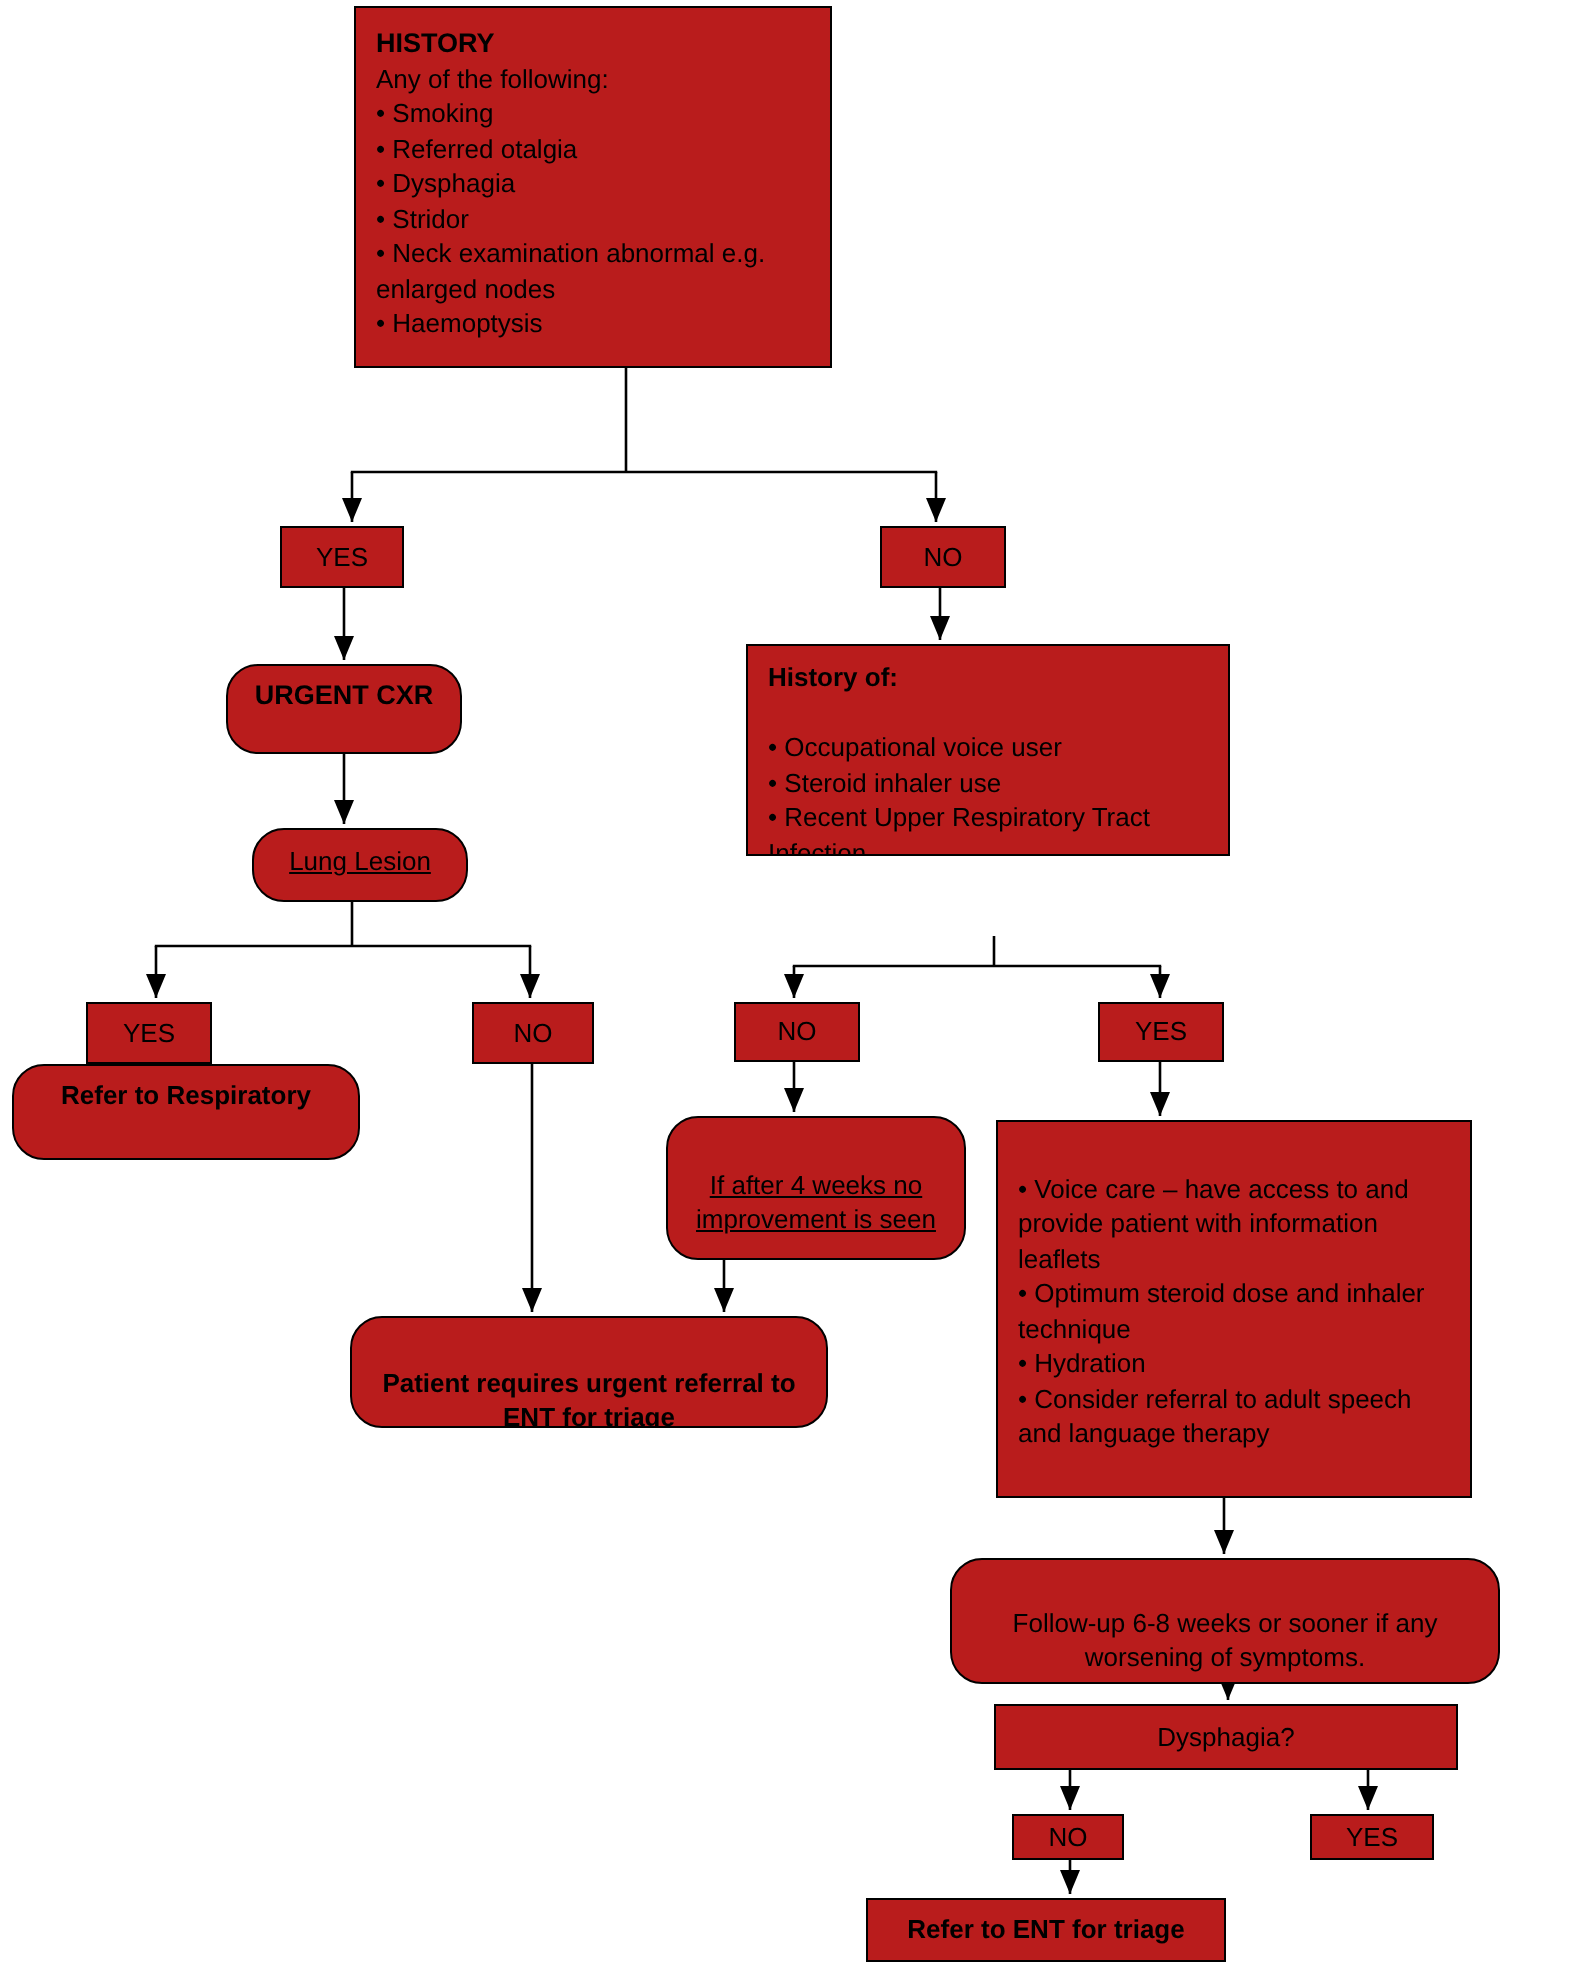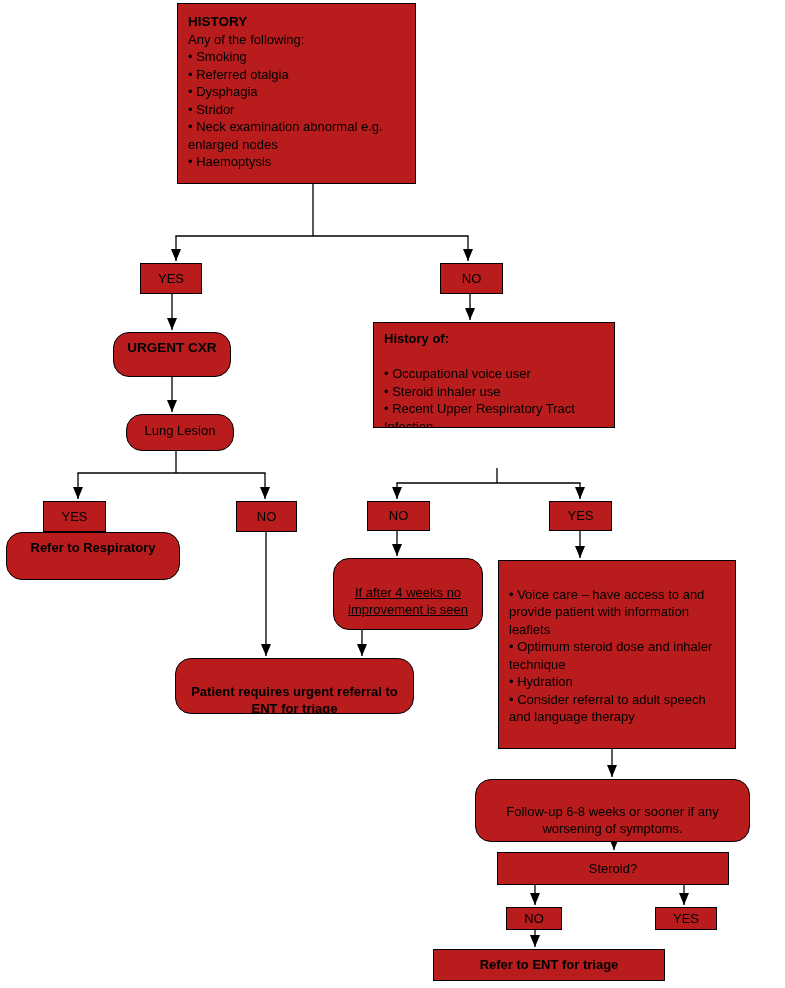--- a/index.html
+++ b/index.html
@@ -85,21 +85,21 @@
 </div>
 
 <div class="box center" style="left:440px;top:263px;width:63px;height:31px;">
   <span>NO</span>
 </div>
 
 <div class="box topcenter title-lg" style="left:113px;top:332px;width:118px;height:45px;padding-top:6px;">
   <span>URGENT CXR</span>
 </div>
 
-<div class="box topcenter" style="left:126px;top:414px;width:108px;height:37px;padding-top:7px;">
+<div class="box topcenter" style="left:126px;top:414px;width:108px;height:37px;padding-top:7px;text-decoration:underline;">
   <span>Lung Lesion</span>
 </div>
 
 <div class="box lefttext" style="left:373px;top:322px;width:242px;height:106px;padding-top:7px;">
   <div class="title">History of:</div>
   <div class="body">
 • Occupational voice user
 • Steroid inhaler use
 • Recent Upper Respiratory Tract
 Infection
@@ -148,26 +148,26 @@
   <span>Patient requires urgent referral to
 ENT for triage</span>
 </div>
 
 <div class="box topcenter prewrap" style="left:475px;top:779px;width:275px;height:63px;padding-top:5px;">
   <span>Follow-up 6-8 weeks or sooner if any
 worsening of symptoms.</span>
 </div>
 
 <div class="box center" style="left:497px;top:852px;width:232px;height:33px;">
-  <span>Steroid?</span>
+  <span>Dysphagia?</span>
 </div>
 
 <div class="box center" style="left:506px;top:907px;width:56px;height:23px;">
   <span>NO</span>
 </div>
 
 <div class="box center" style="left:655px;top:907px;width:62px;height:23px;">
   <span>YES</span>
 </div>
 
-<div class="box center bold" style="left:433px;top:949px;width:232px;height:32px;">
+<div class="box center bold" style="left:433px;top:949px;width:180px;height:32px;">
   <span>Refer to ENT for triage</span>
 </div>
 
 </body></html>

